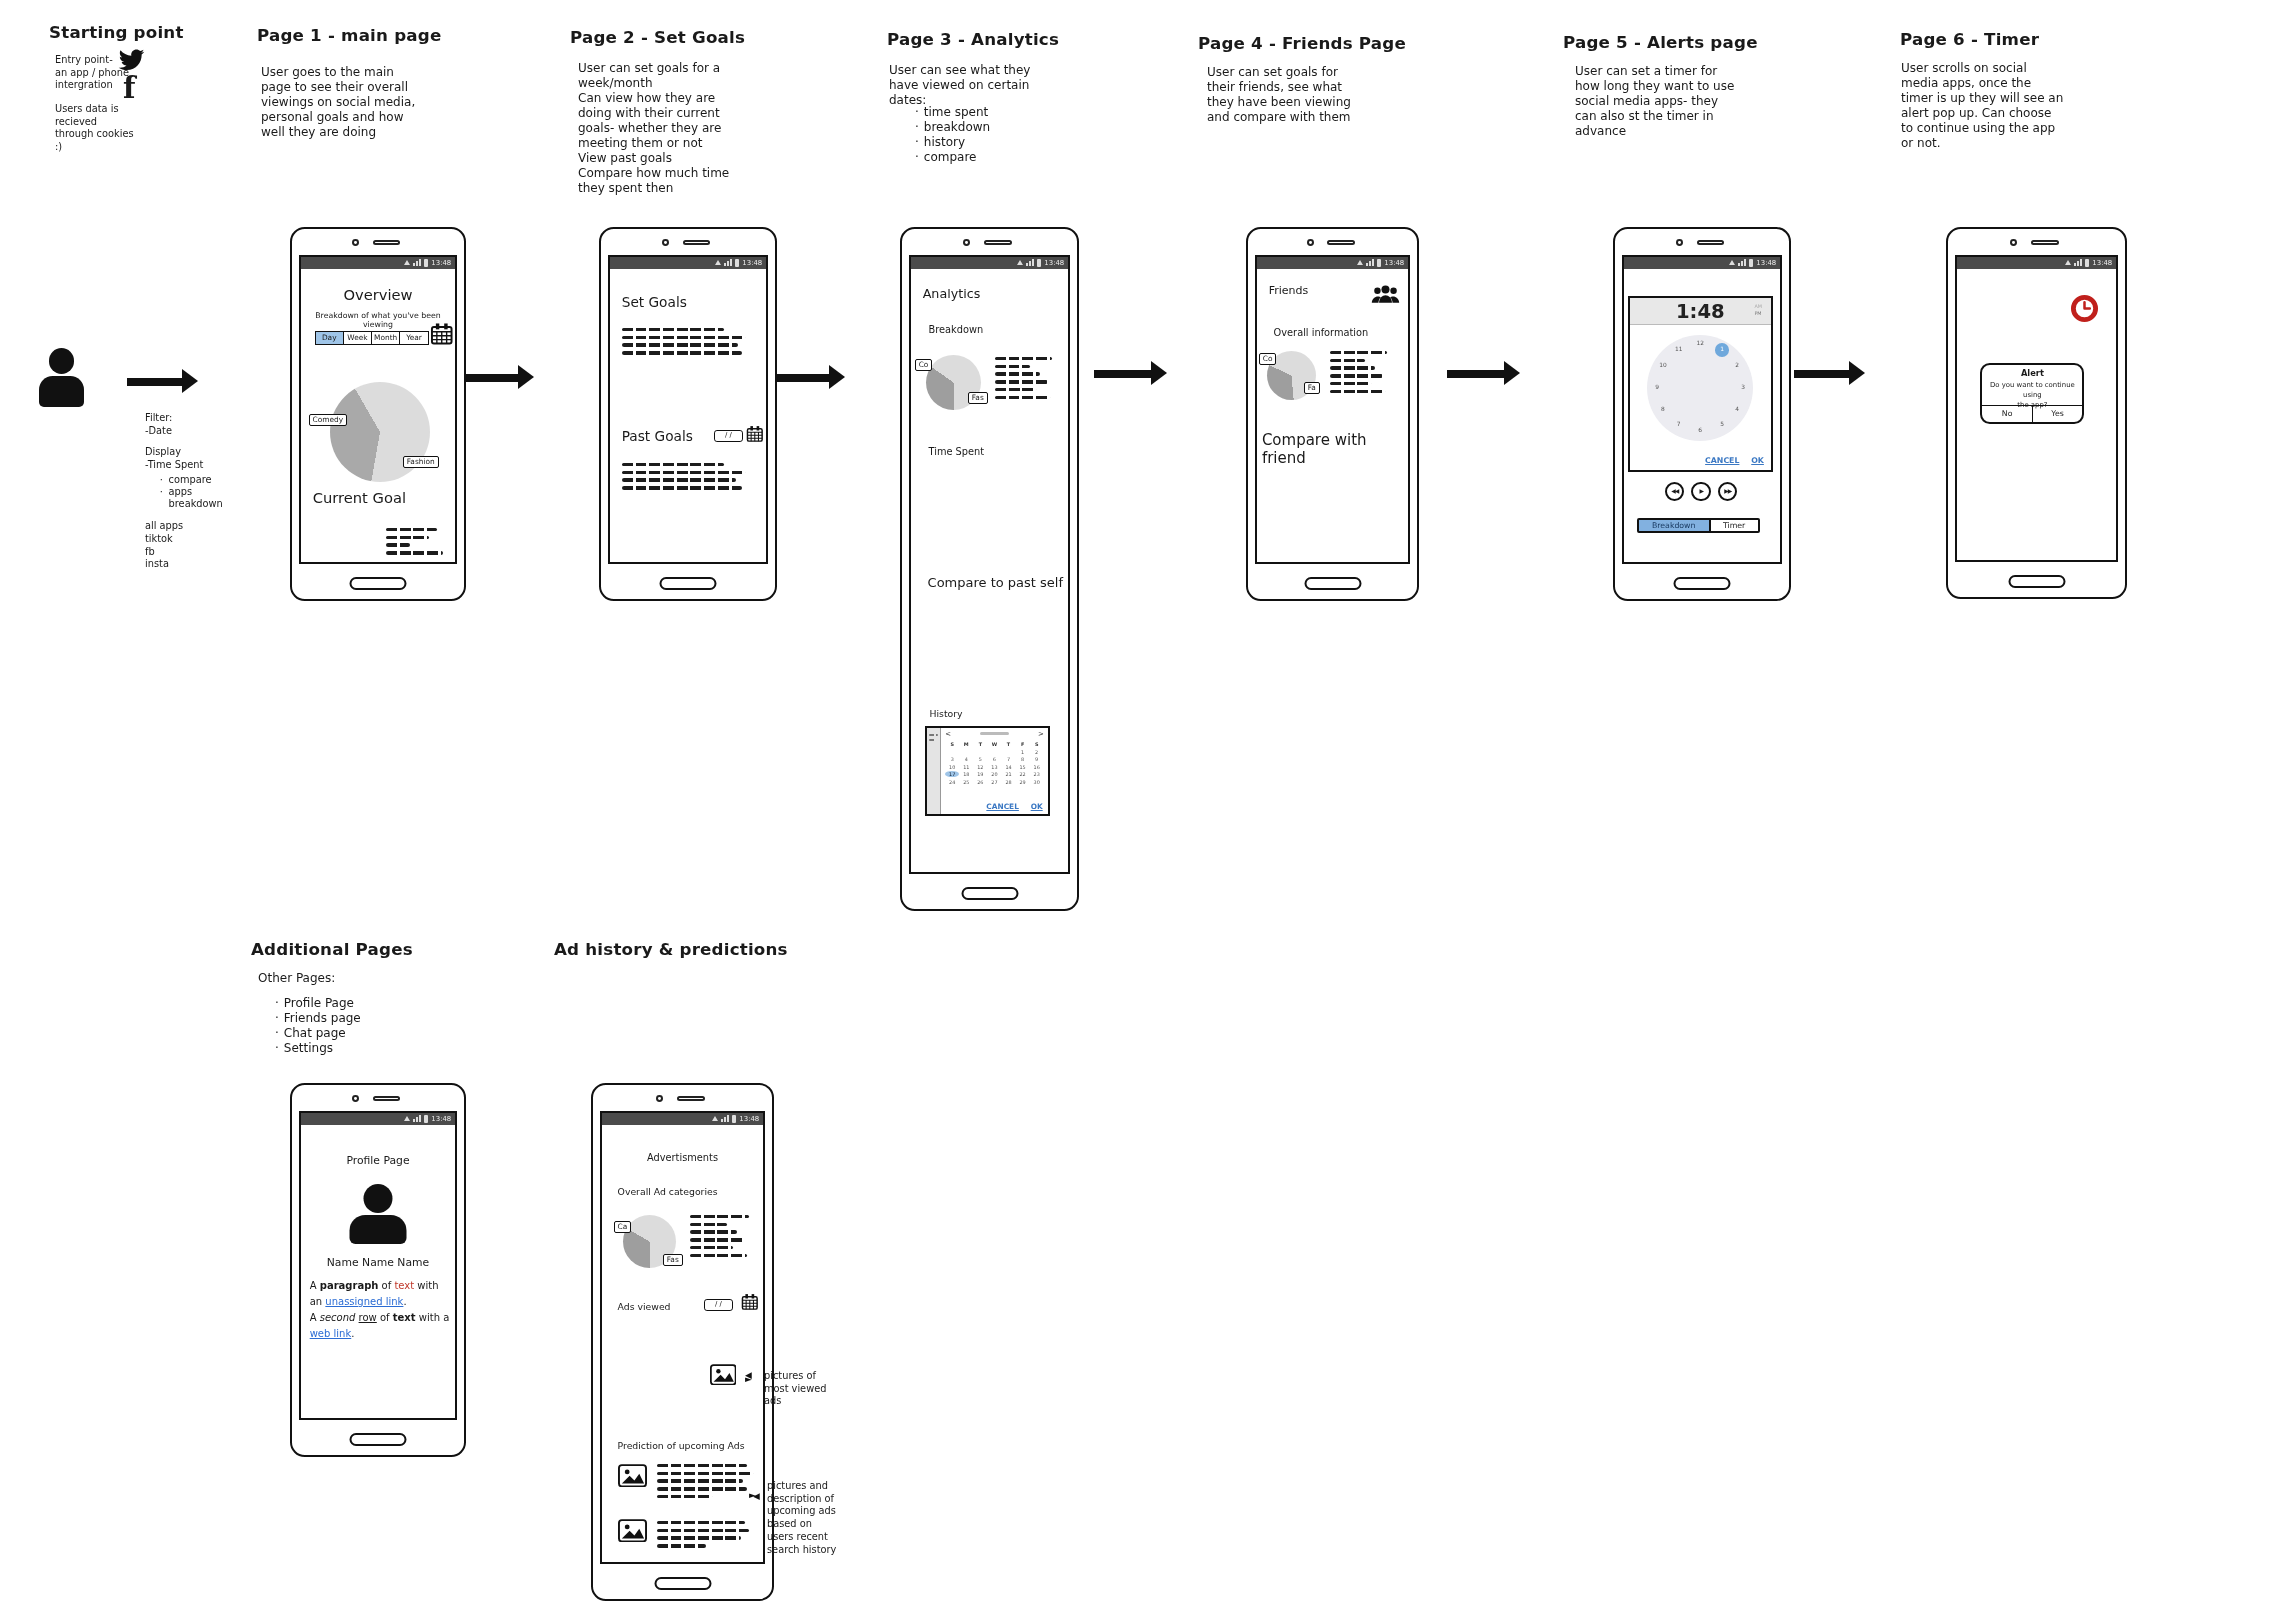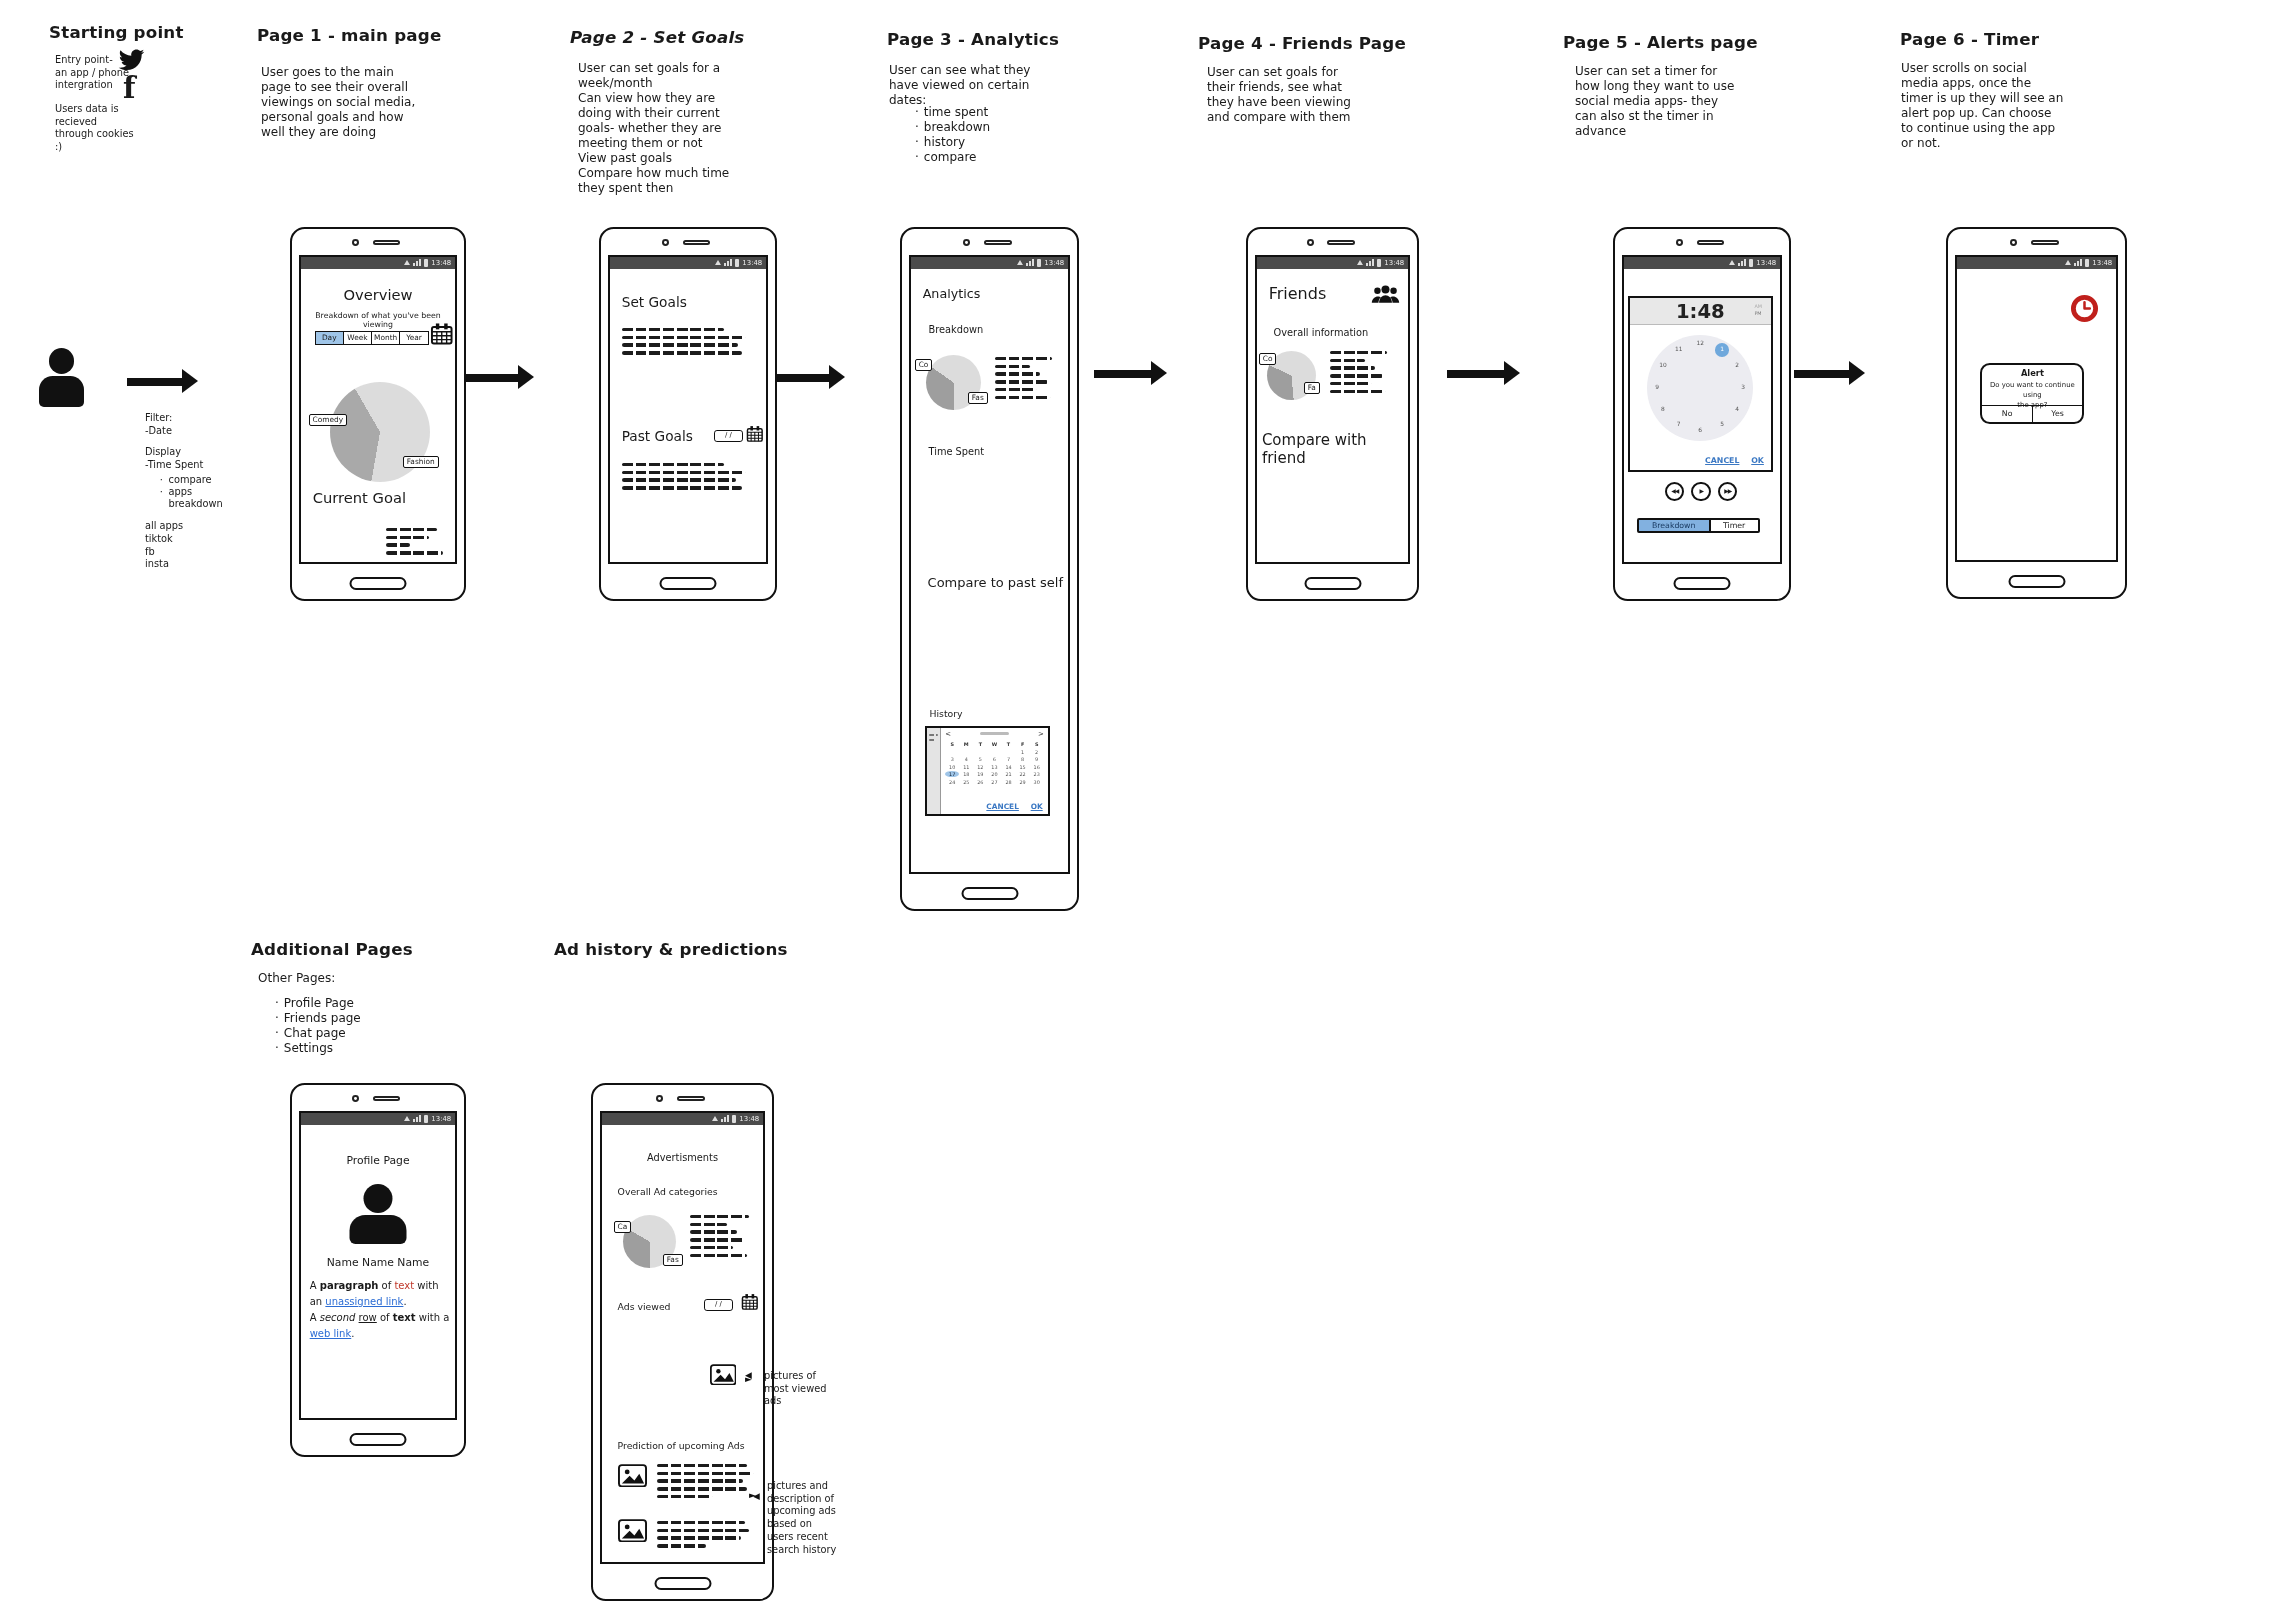--- a/index.html
+++ b/index.html
@@ -165,21 +165,21 @@
 insta</div>
   </div>
 
   <div class="abs h1" style="left:257px; top:24.5px;">Page 1 - main page</div>
   <div class="abs body-text pre" style="left:261px; top:65px;">User goes to the main
 page to see their overall
 viewings on social media,
 personal goals and how
 well they are doing</div>
 
-  <div class="abs h1" style="left:570px; top:27.4px;font-style:italic;">Page 2 - Set Goals</div>
+  <div class="abs h1" style="left:570px; top:27.4px;">Page 2 - Set Goals</div>
   <div class="abs body-text pre" style="left:578px; top:61px;">User can set goals for a
 week/month
 Can view how they are
 doing with their current
 goals- whether they are
 meeting them or not
 View past goals
 Compare how much time
 they spent then</div>
 
@@ -400,21 +400,21 @@
       <div class="sb">
         <span class="sb-wifi"></span>
         <span class="sb-bars">
             <i></i>
             <i></i>
             <i></i>
           </span>
         <span class="sb-batt"></span>
         <span class="sb-time">13:48</span>
       </div>
-      <div class="abs" style="left:11.8px; top:27.4px; font-size:16px;">Friends</div>
+      <div class="abs" style="left:11.8px; top:27.4px; font-size:11px;">Friends</div>
       <div class="abs" style="right:7.8px; top:27.4px; width:29px; height:21.6px;">
         <svg viewBox="0 0 36 26" width="29" height="21.6" fill="#111">
             <circle cx="8" cy="8" r="4"></circle>
             <circle cx="28" cy="8" r="4"></circle>
             <circle cx="18" cy="6.5" r="5"></circle>
             <path d="M1 23c0-5 4-8 7.5-8 1.7 0 2.8.4 3.8 1-2 1.6-3 4-3 7H1z"></path>
             <path d="M35 23c0-5-4-8-7.5-8-1.7 0-2.8.4-3.8 1 2 1.6 3 4 3 7H35z"></path>
             <path d="M10 23c0-6 4-9.5 8-9.5s8 3.5 8 9.5z"></path>
           </svg>
       </div>

